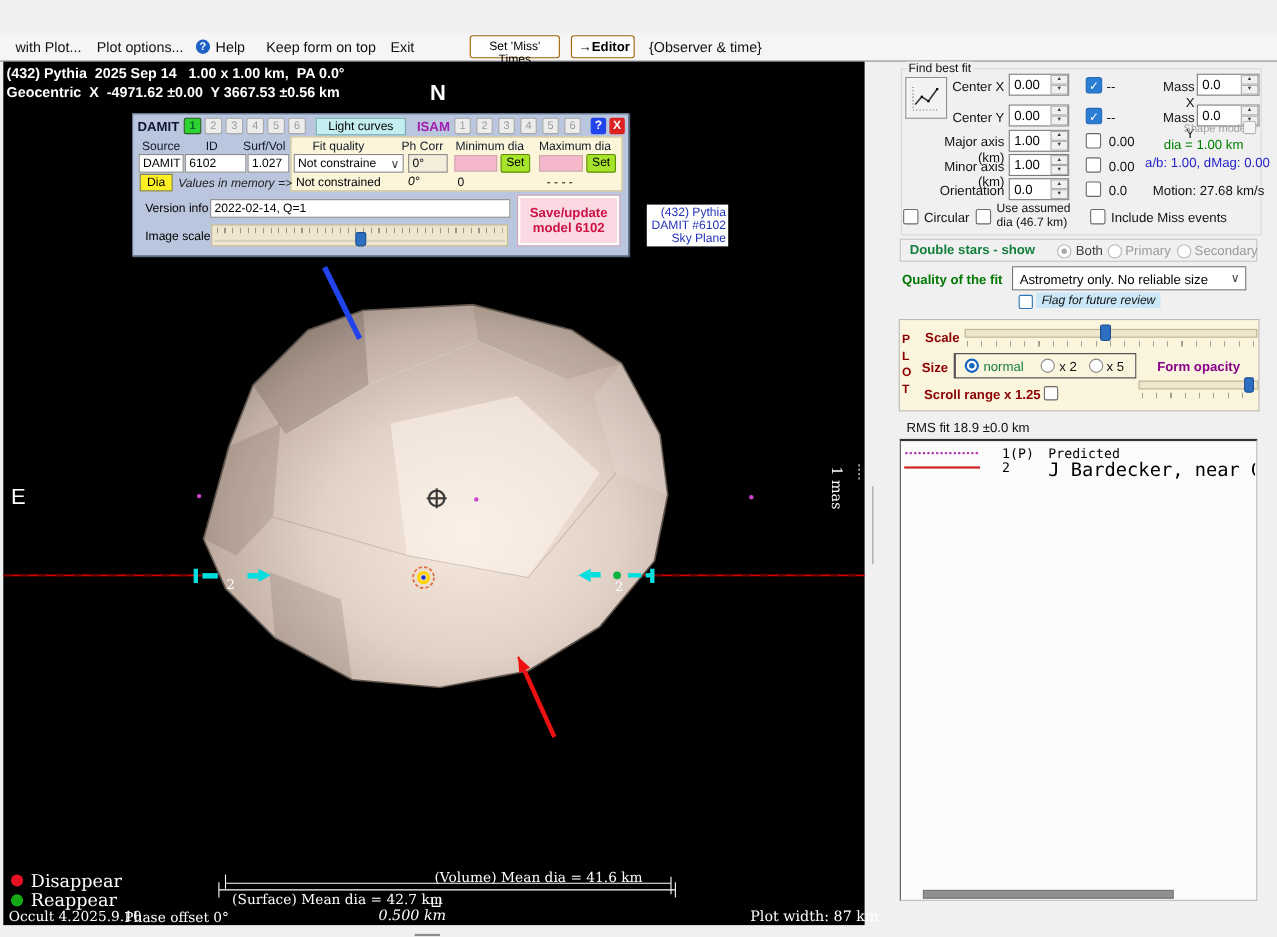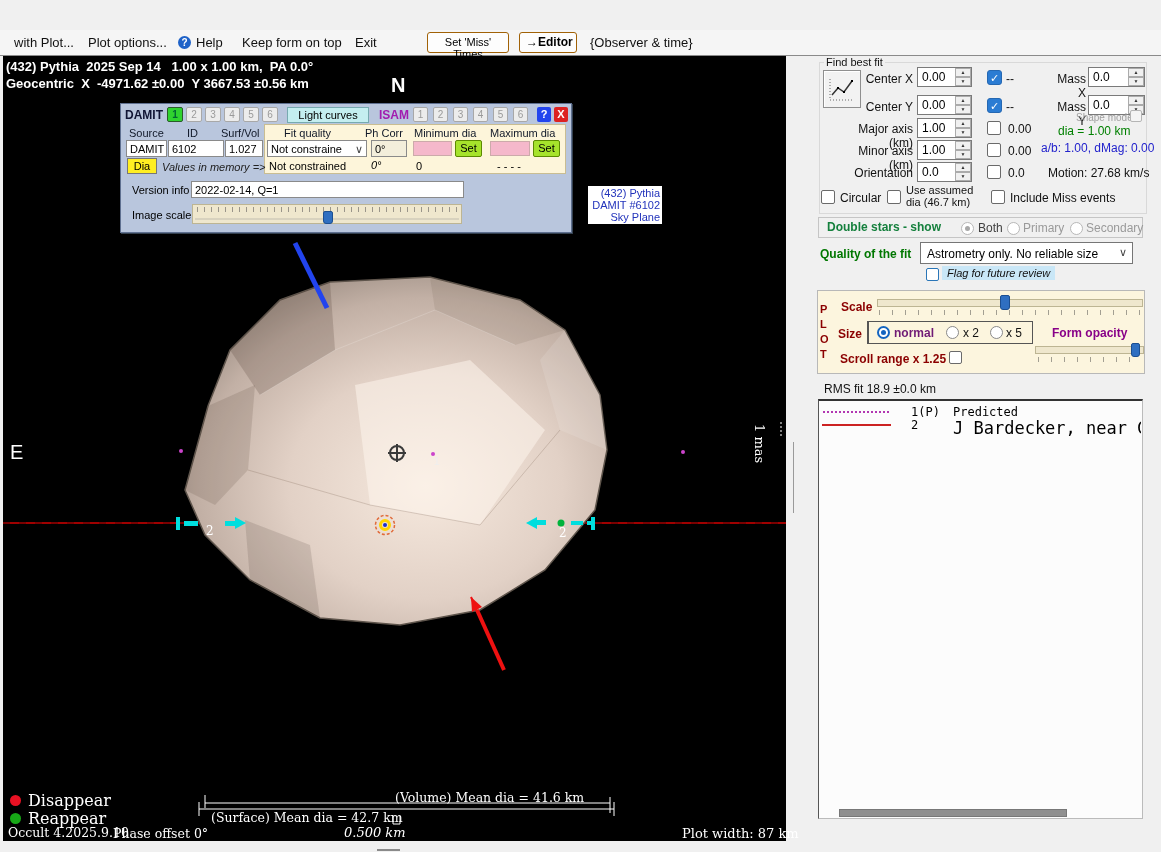--- a/index.html
+++ b/index.html
@@ -227,20 +227,24 @@
 
     <span class="abs" style="left:6px;top:54px;width:30px;height:16px;background:#ffee22;border:1px solid #777;font-weight:normal;font-size:11px;text-align:center;line-height:15px">Dia</span>
     <span class="abs" style="left:41px;top:57px;font-style:italic;font-size:11px;color:#222">Values in memory =&gt;</span>
     <span class="abs" style="left:148px;top:56px;font-size:11px">Not constrained</span>
     <span class="abs" style="left:250px;top:55px;font-size:11px;font-style:italic">0°</span>
     <span class="abs" style="left:295px;top:56px;font-size:11px">0</span>
     <span class="abs" style="left:376px;top:56px;font-size:11px">- - - -</span>
 
     <span class="abs" style="left:11px;top:80px;font-size:11px">Version info</span>
     <span class="fld" style="left:70px;top:77px;width:273px">2022-02-14, Q=1</span>
+    <div class="abs" style="left:350px;top:74px;width:92px;height:45px;background:#fbd9e2;border:2px solid #fff;outline:1px solid #d8a8b8;text-align:center;color:#cc1144;font-weight:bold;font-size:12px;padding-top:6px">
+      <div>Save/update</div>
+      <div>model 6102</div>
+    </div>
 
     <span class="abs" style="left:11px;top:105px;font-size:11px">Image scale</span>
     <div class="track" style="left:71px;top:100px;width:270px;height:20px">
       <div class="ticks" style="left:4px;top:2px;width:260px;background:repeating-linear-gradient(90deg,#9a958a 0 1px,transparent 1px 7px)"></div>
       <div style="position:absolute;left:2px;top:13px;width:264px;height:2px;background:#d8d2be"></div>
       <div class="thumb" style="left:130px;top:6px;height:13px"></div>
     </div>
   </div>
 
   <div class="gbox" style="left:819px;top:62px;width:328px;height:152px"></div>
@@ -363,21 +367,21 @@
   <span class="lab darkred" style="left:820px;top:318px;font-size:11px">L</span>
   <span class="lab darkred" style="left:820px;top:333px;font-size:11px">O</span>
   <span class="lab darkred" style="left:820px;top:348px;font-size:11px">T</span>
   <span class="lab darkred" style="left:841px;top:300px">Scale</span>
   <div class="track" style="left:877px;top:299px;width:266px;height:8px"></div>
   <div class="ticks" style="left:879px;top:310px;width:262px"></div>
   <div class="thumb" style="left:1000px;top:295px"></div>
   <span class="lab darkred" style="left:838px;top:327px">Size</span>
   <div class="abs" style="left:867px;top:321px;width:166px;height:23px;border:1px solid #555;border-left:2px solid #555"></div>
   <span class="radio sel" style="left:877px;top:326px"></span>
-  <span class="lab" style="left:894px;top:326px;font-weight:bold;color:#701a75">normal</span>
+  <span class="lab" style="left:894px;top:326px;font-weight:normal;color:#15803d">normal</span>
   <span class="radio" style="left:946px;top:326px"></span>
   <span class="lab" style="left:963px;top:326px">x 2</span>
   <span class="radio" style="left:990px;top:326px"></span>
   <span class="lab" style="left:1006px;top:326px">x 5</span>
   <span class="lab" style="left:1052px;top:326px;font-weight:bold;color:#880088">Form opacity</span>
   <span class="lab darkred" style="left:840px;top:352px">Scroll range x 1.25</span>
   <span class="cb" style="left:949px;top:351px;width:13px;height:13px"></span>
   <div class="track" style="left:1035px;top:346px;width:109px;height:8px"></div>
   <div class="thumb" style="left:1131px;top:343px;width:9px;height:14px"></div>
   <div class="ticks" style="left:1038px;top:357px;width:103px"></div>

